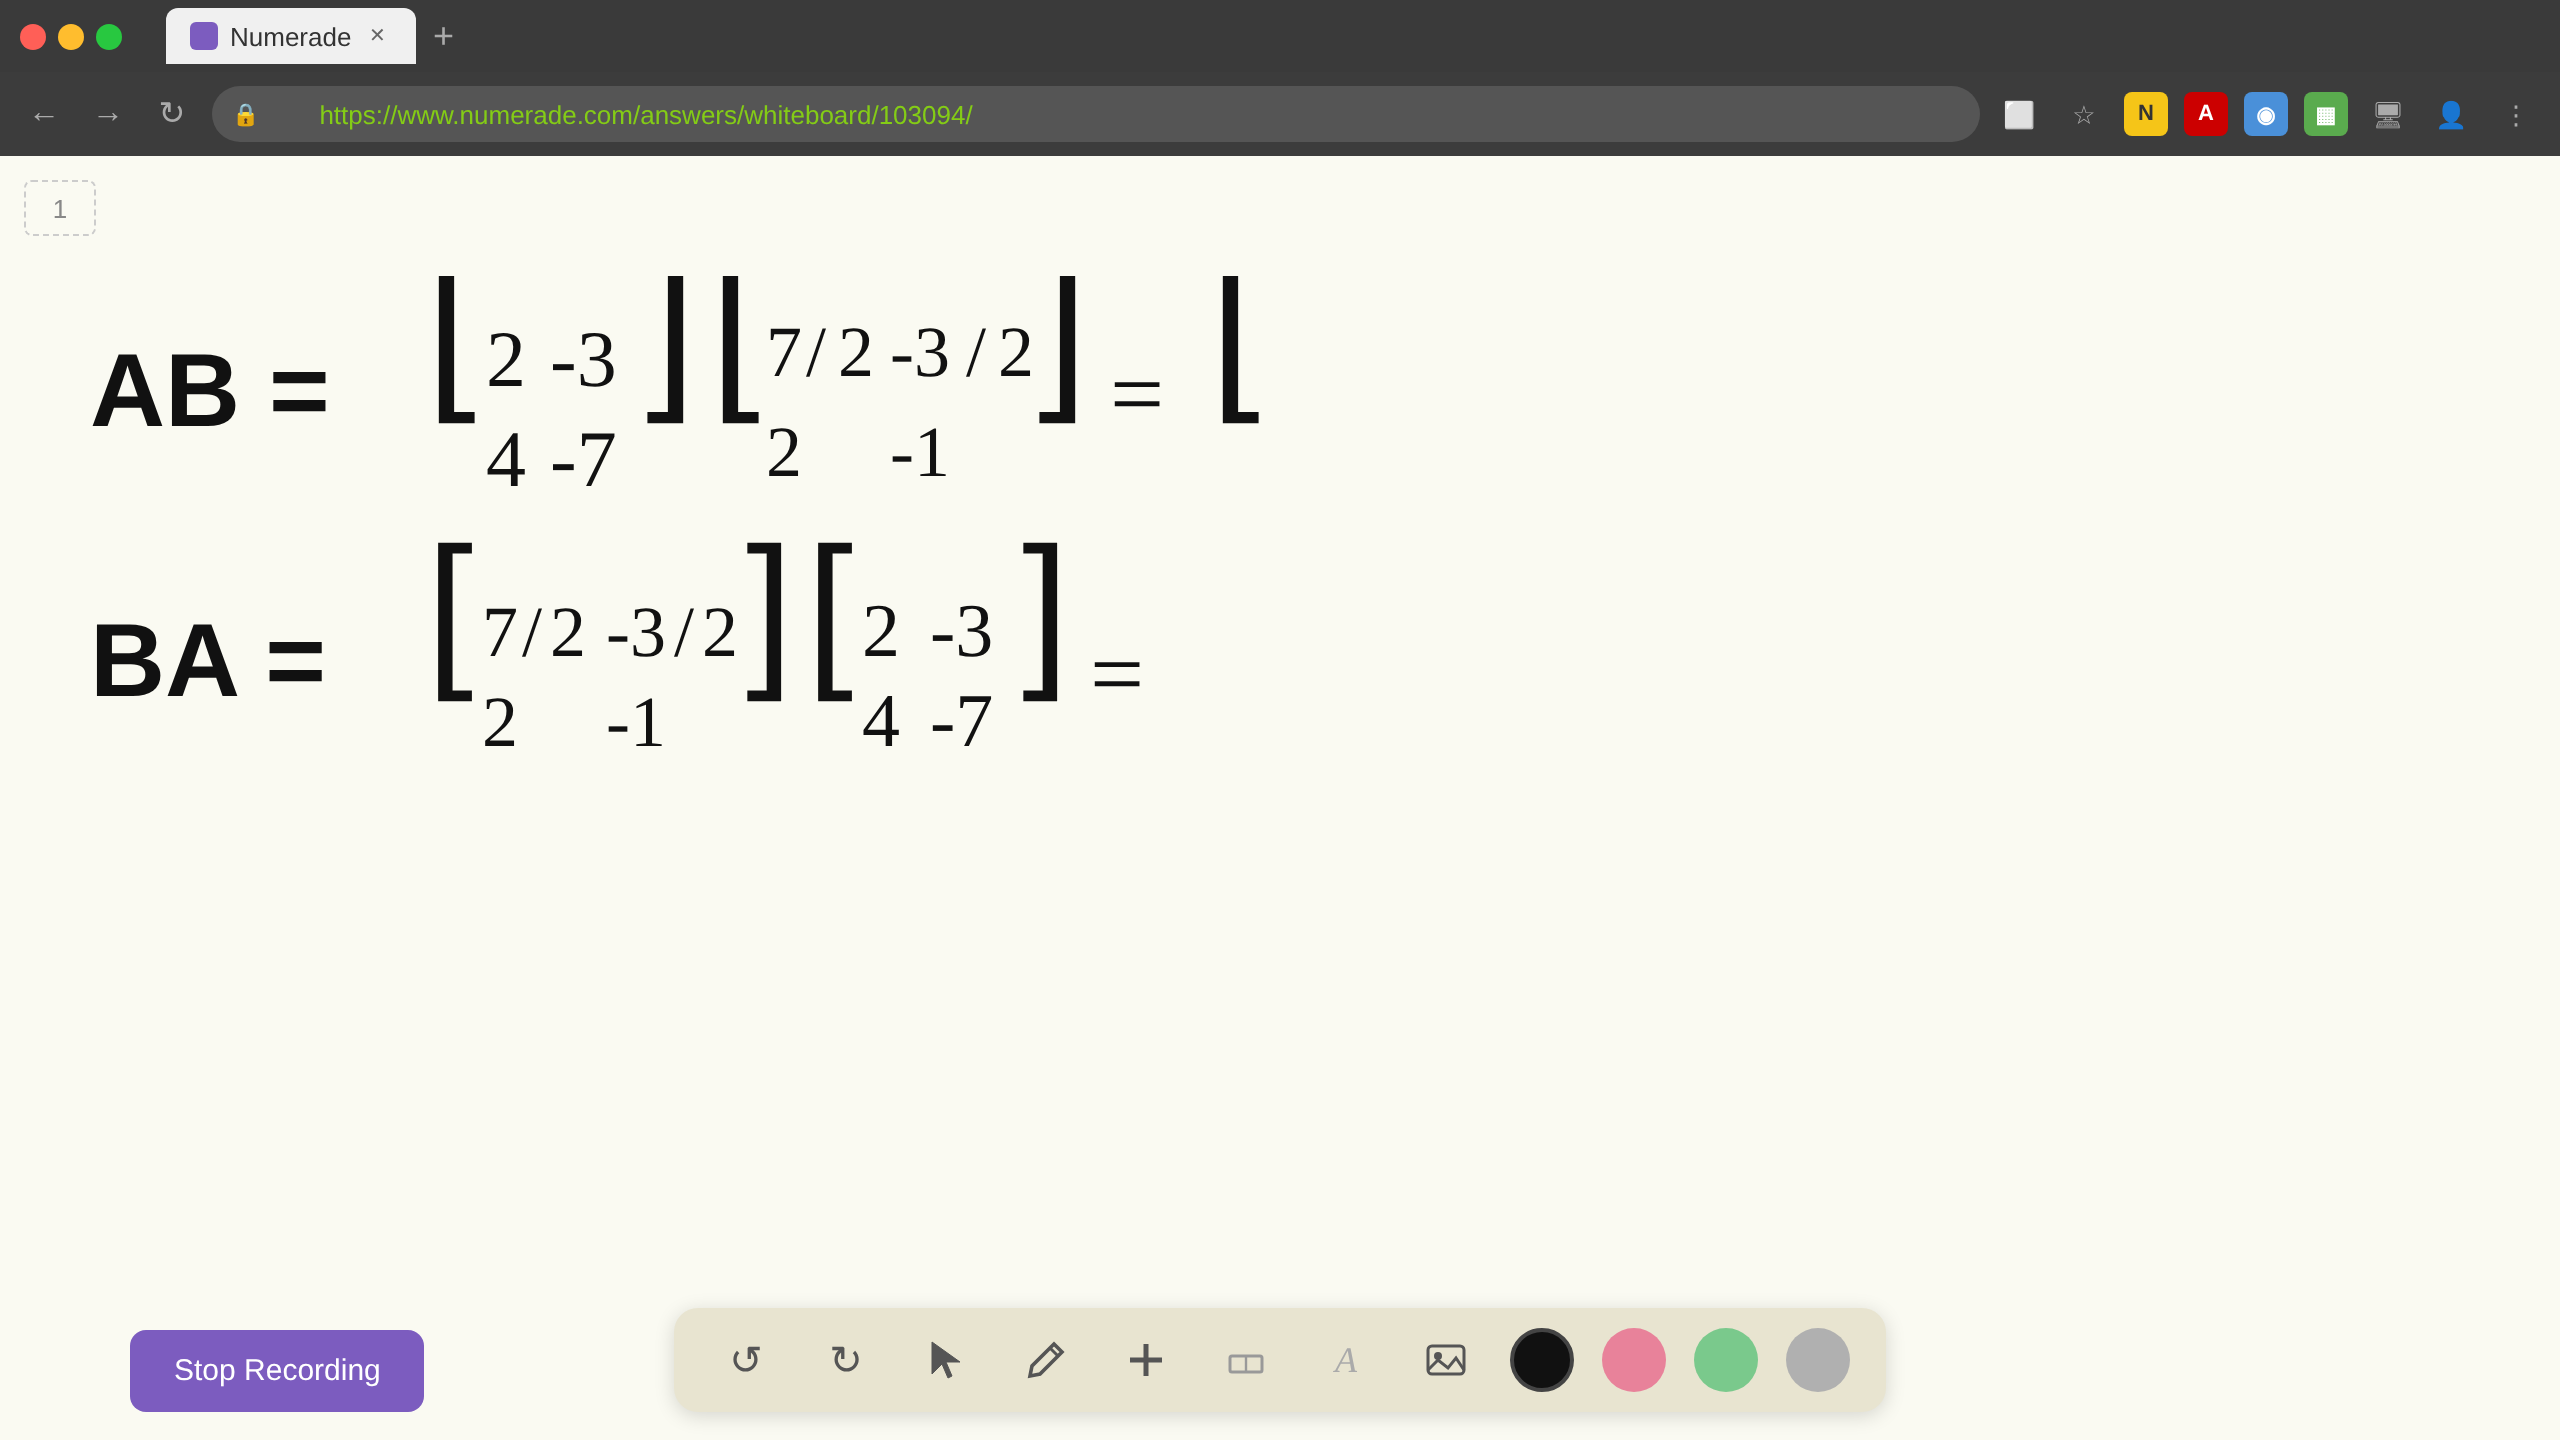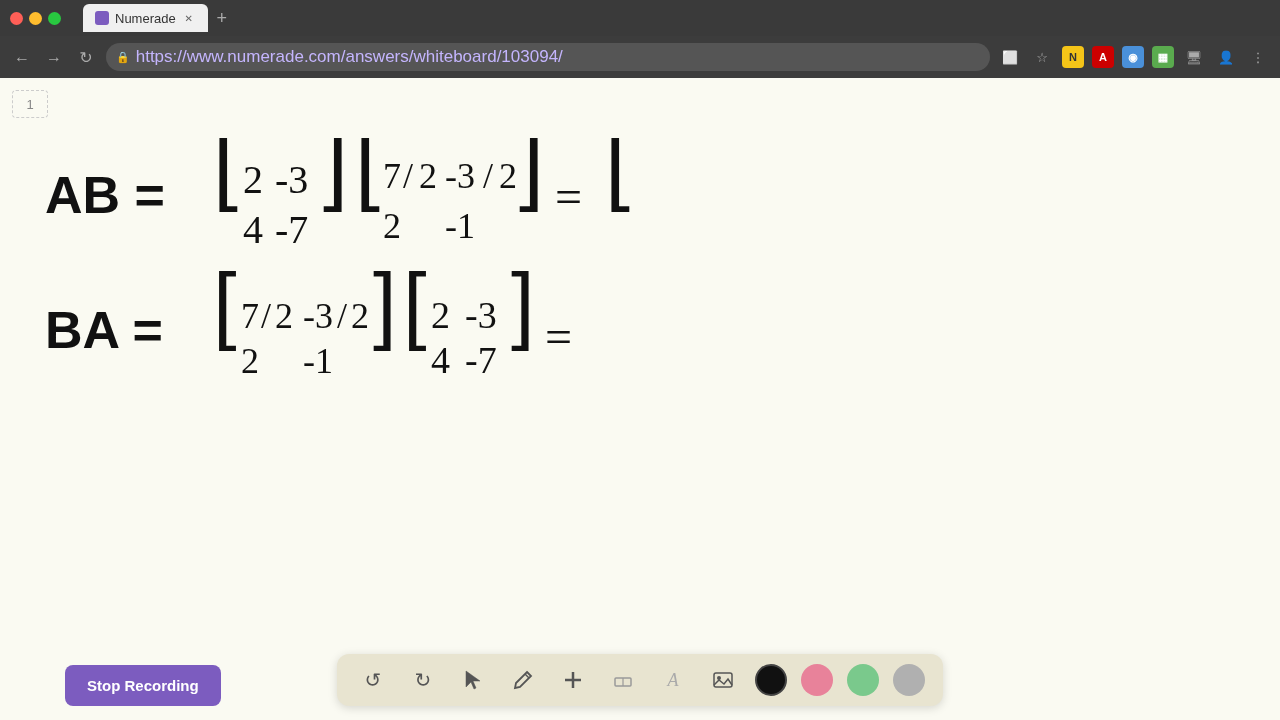--- a/index.html
+++ b/index.html
@@ -127,22 +127,23 @@
       padding: 0 10px;
       gap: 6px;
     }
 
     .lock-icon {
       color: #aaa;
       font-size: 11px;
     }
 
     .url-text {
-      color: #c4b5fd;
-      font-size: 17px;
+      color: #84cc16;
+      font-size: 13px;
+      margin-left: 24px;
     }
 
     .nav-icons {
       display: flex;
       gap: 8px;
       align-items: center;
     }
 
     .nav-icon-btn {
       width: 24px;
@@ -251,21 +252,21 @@
     .stop-recording-btn {
       position: absolute;
       bottom: 14px;
       left: 65px;
       background: #7c5cbf;
       color: white;
       border: none;
       border-radius: 8px;
       padding: 12px 22px;
       font-size: 15px;
-      font-weight: 700;
+      font-weight: 400;
       cursor: pointer;
     }
 
     
     .equation-svg {
       width: 620px;
       height: 340px;
     }
   </style>
 </head>

